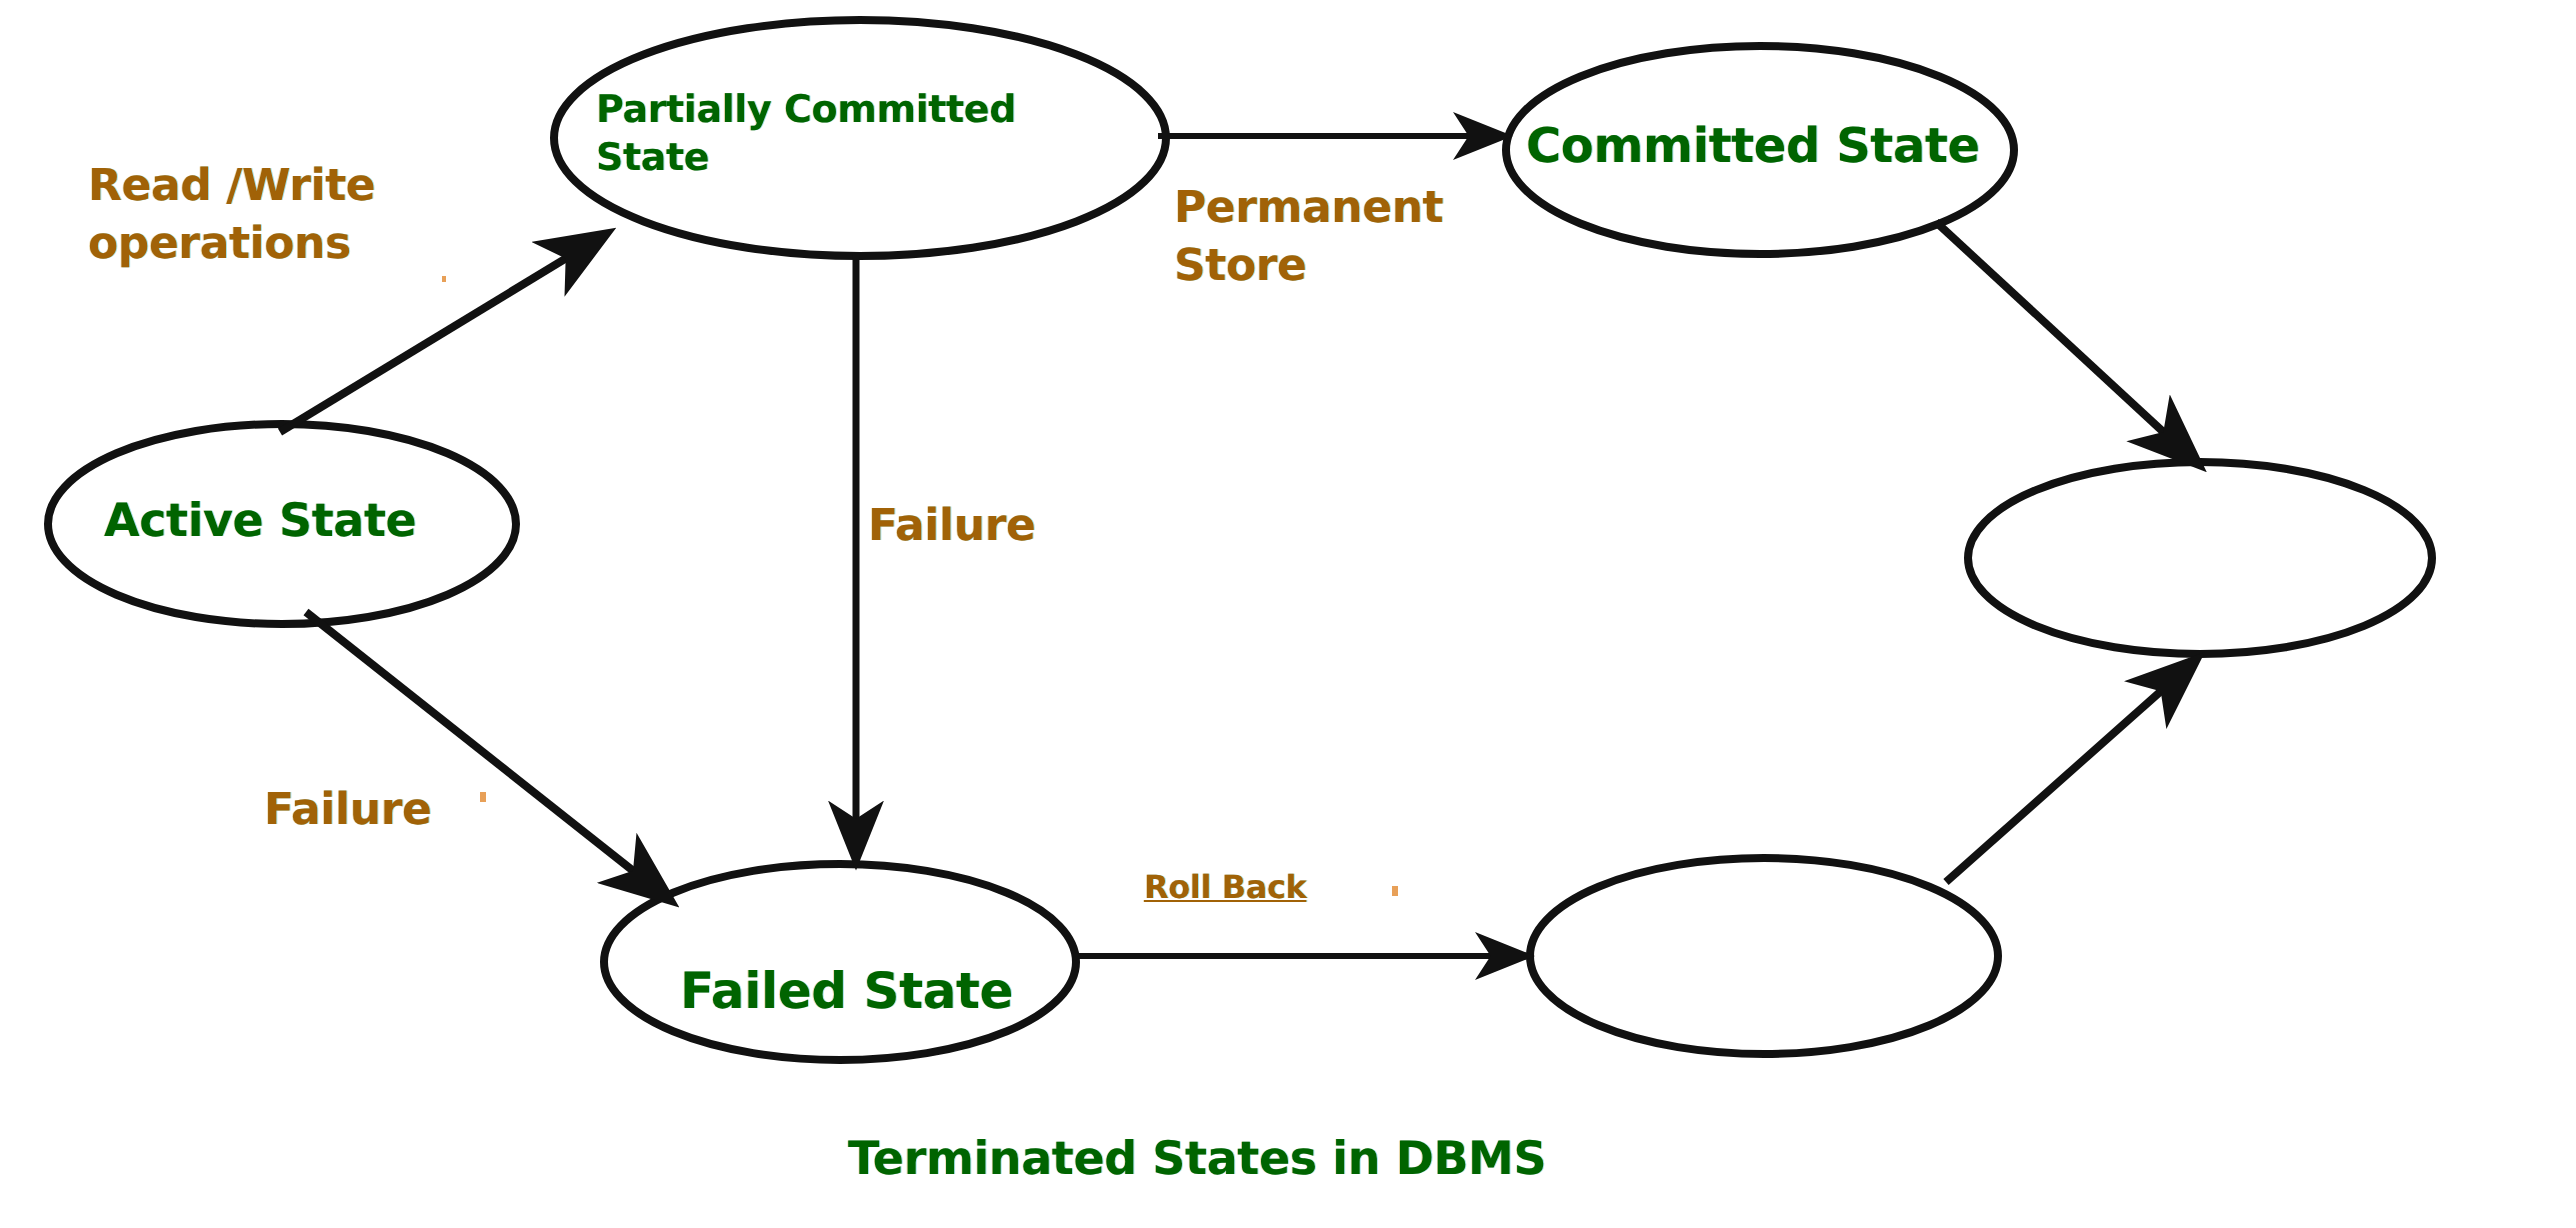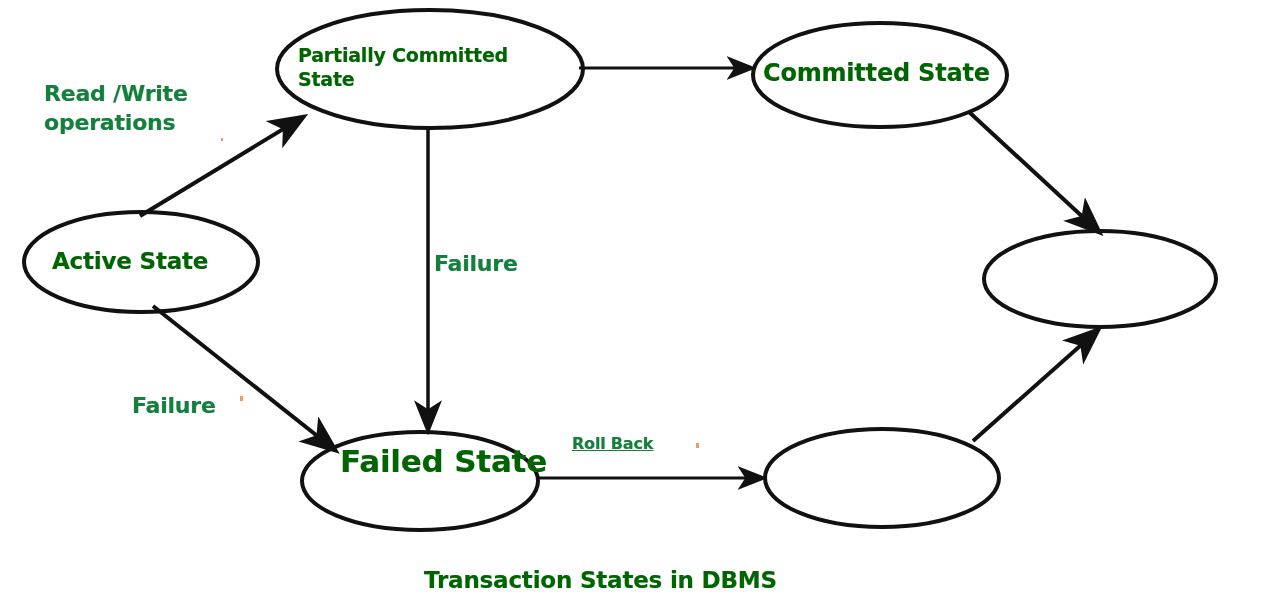--- a/index.html
+++ b/index.html
@@ -29,21 +29,21 @@
     color: #006400;
     font-family: "DejaVu Sans", sans-serif;
     font-weight: bold;
     line-height: 1.25;
     white-space: pre-line;
     letter-spacing: -0.2px;
     text-shadow: 0.5px 0 0 rgba(0,170,190,0.35), -0.4px 0 0 rgba(200,140,0,0.30);
   }
   .edge-label {
     position: absolute;
-    color: #15803d;
+    color: #a16207;
     font-family: "DejaVu Sans", sans-serif;
     font-weight: bold;
     line-height: 1.3;
     white-space: pre-line;
     letter-spacing: -0.2px;
     text-shadow: 0.5px 0 0 rgba(0,170,190,0.35), -0.4px 0 0 rgba(200,140,0,0.30);
   }
   .caption {
     position: absolute;
     color: #006400;
@@ -58,21 +58,21 @@
     height: 5px;
     background: #e08020;
     opacity: 0.75;
   }
 
   
   #label-active        { left: 52px;  top: 247px; font-size: 23px; }
   #label-partially     { left: 298px; top: 44px;  font-size: 19px; width: 250px; }
   #label-committed     { left: 763px; top: 58px;  font-size: 24px; }
   #label-terminated    { left: 994px; top: 266px; font-size: 19px; }
-  #label-failed        { left: 340px; top: 442px; font-size: 31px; }
+  #label-failed        { left: 340px; top: 480px; font-size: 25px; }
   #label-aborted       { left: 793px; top: 464px; font-size: 23px; }
 
   
   #label-readwrite     { left: 44px;  top: 80px;  font-size: 22px; }
   #label-permanent     { left: 587px; top: 91px;  font-size: 22px; }
   #label-failure-mid   { left: 434px; top: 250px; font-size: 22px; }
   #label-failure-left  { left: 132px; top: 392px; font-size: 22px; }
   #label-rollback      { left: 572px; top: 434px; font-size: 16px; text-decoration: underline; }
 
   #caption-main        { left: 424px; top: 567px; font-size: 23px; }
@@ -127,26 +127,28 @@
 
   <div class="node-label" id="label-committed">Committed State</div>
 
 
   <div class="node-label" id="label-failed">Failed State</div>
 
 
   <div class="edge-label" id="label-readwrite">Read /Write
 operations</div>
 
+  <div class="edge-label" id="label-permanent">Permanent
+Store</div>
 
   <div class="edge-label" id="label-failure-mid">Failure</div>
 
   <div class="edge-label" id="label-failure-left">Failure</div>
 
   <div class="edge-label" id="label-rollback">Roll Back</div>
 
-  <div class="caption" id="caption-main">Transaction States in DBMS</div>
+  <div class="caption" id="caption-main">Terminated States in DBMS</div>
 
   <div class="speck" id="speck-1"></div>
   <div class="speck" id="speck-2"></div>
   <div class="speck" id="speck-3"></div>
 
 </div>
 
 </body></html>

